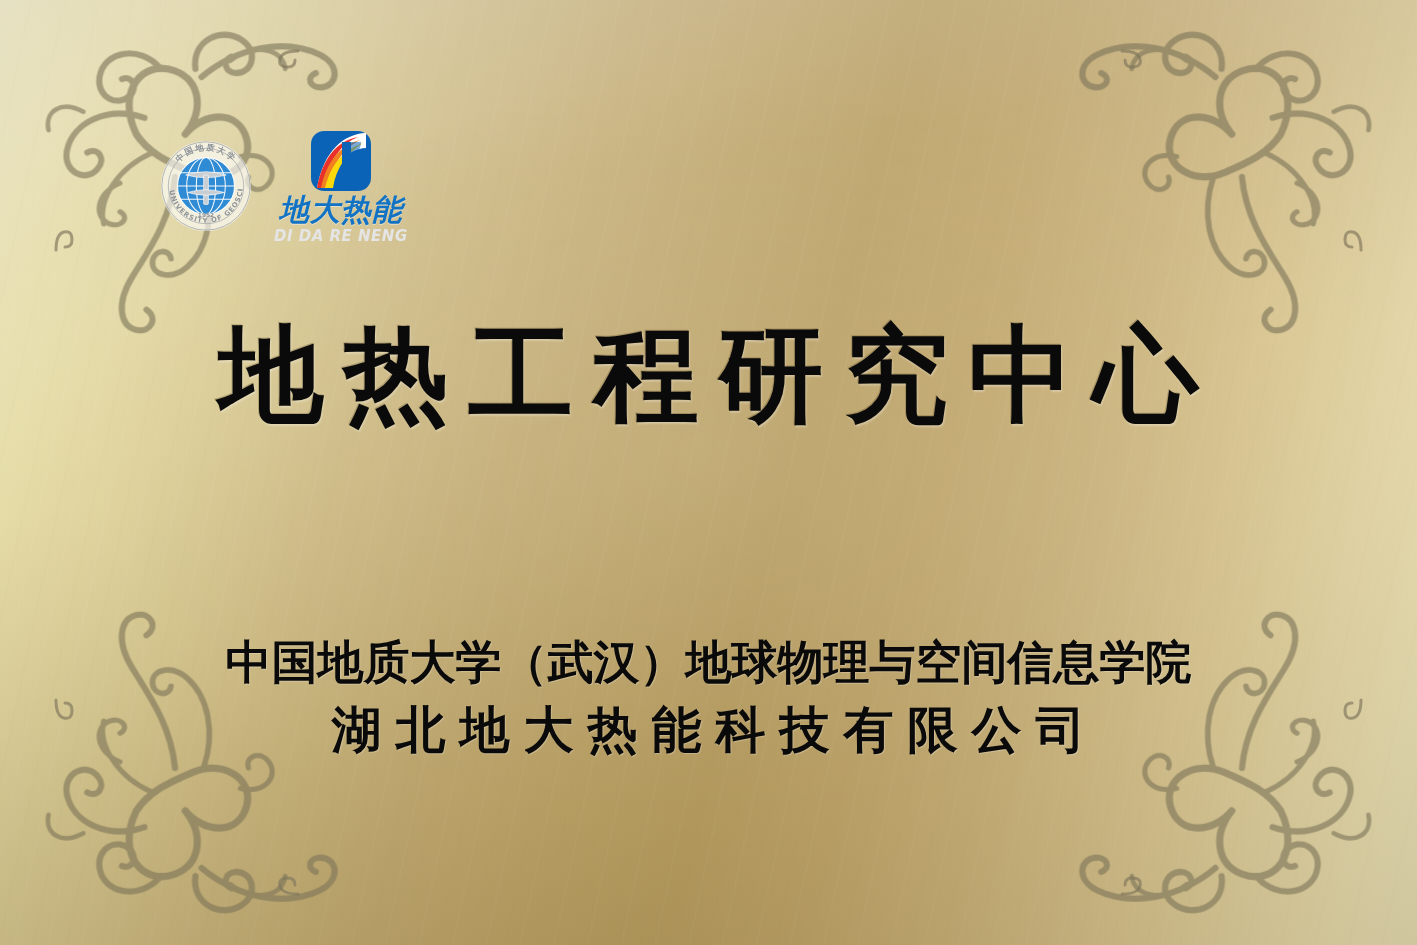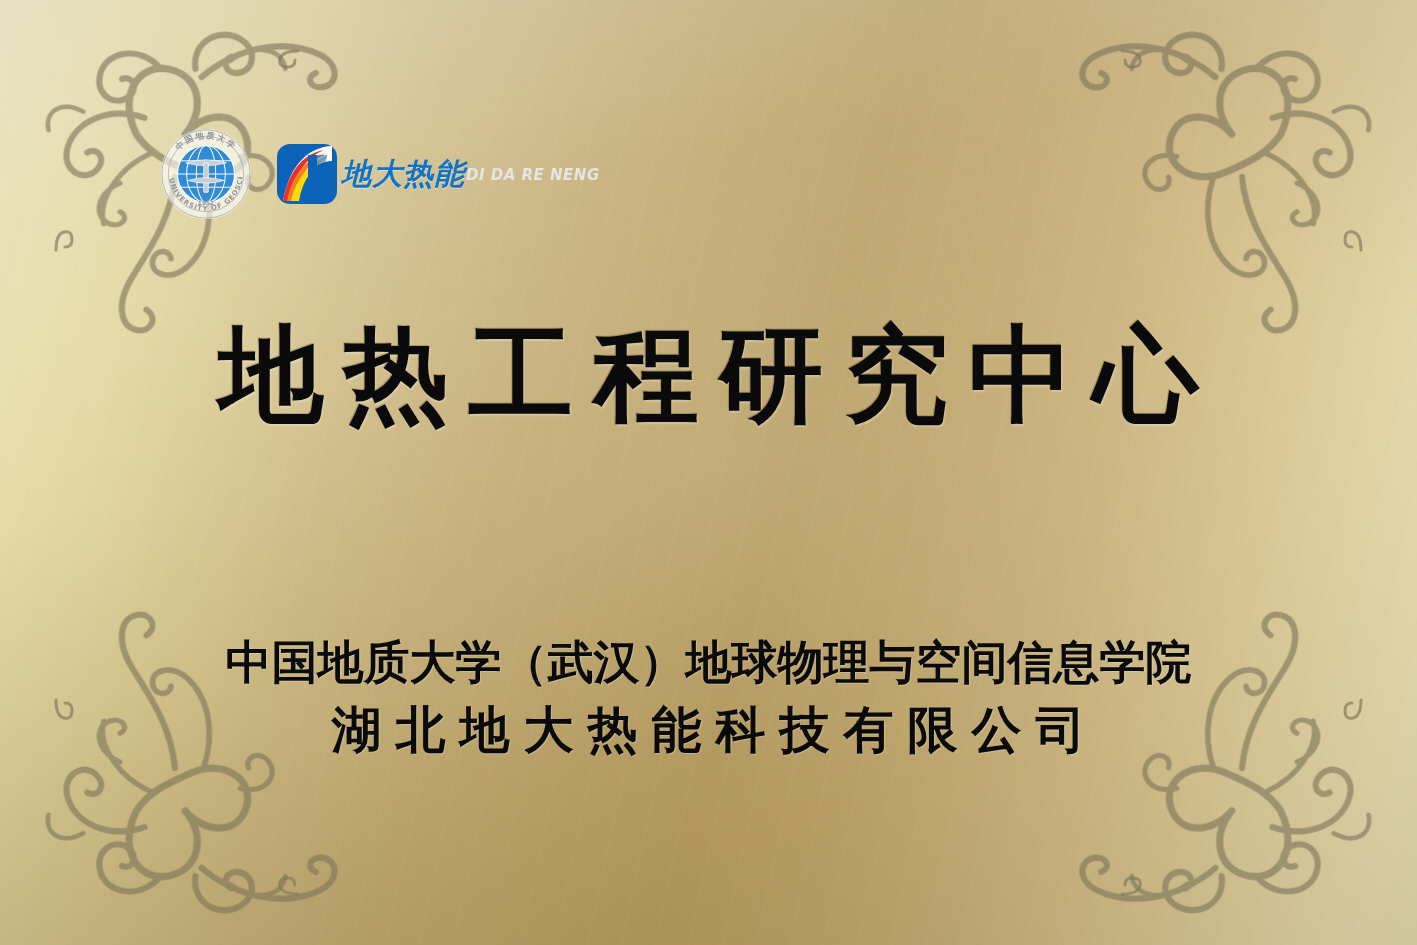--- a/index.html
+++ b/index.html
@@ -53,21 +53,21 @@
     position:absolute;inset:0;
     background:radial-gradient(ellipse 78% 70% at 50% 48%,
        rgba(255,255,255,.12) 0%, rgba(255,255,255,0) 55%,
        rgba(90,70,25,.10) 100%);
   }
   
   .frame-svg,.orn-svg{position:absolute;inset:0;width:1417px;height:945px;}
   
   #logos{position:absolute;left:160px;top:128px;display:flex;align-items:center;gap:22px;}
   #cug-logo{width:92px;height:92px;position:relative;}
-  #dd-logo{display:flex;flex-direction:row;align-items:center;gap:1px;}
+  #dd-logo{display:flex;flex-direction:column;align-items:center;gap:1px;}
   #dd-mark{width:66px;height:66px;}
   #dd-cn{
     font-family:"DejaVu Sans","Liberation Sans",sans-serif;
     font-weight:bold;font-style:italic;font-size:30px;line-height:1;
     color:#1273c4;letter-spacing:1px;
     text-shadow:0 1px 0 rgba(255,255,255,.45);
     white-space:nowrap;
   }
   #dd-en{
     font-family:"DejaVu Sans","Liberation Sans",sans-serif;

